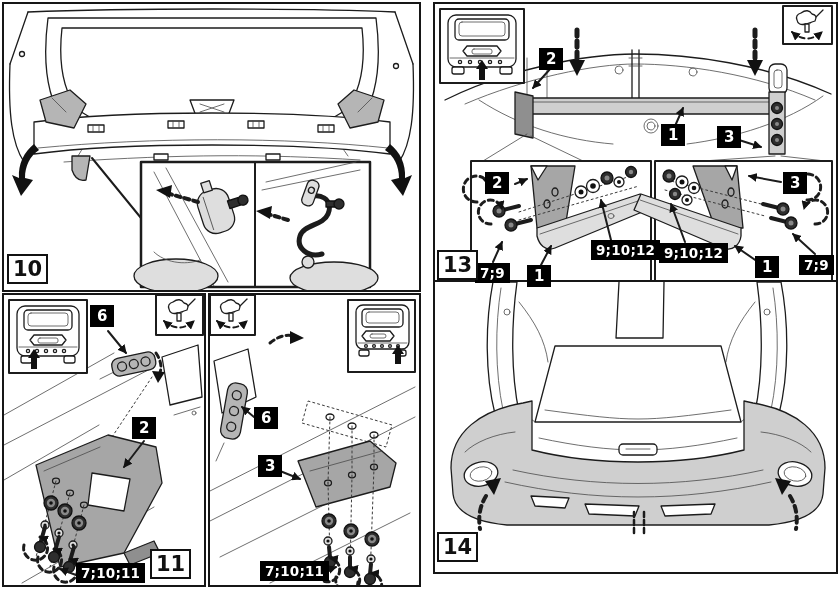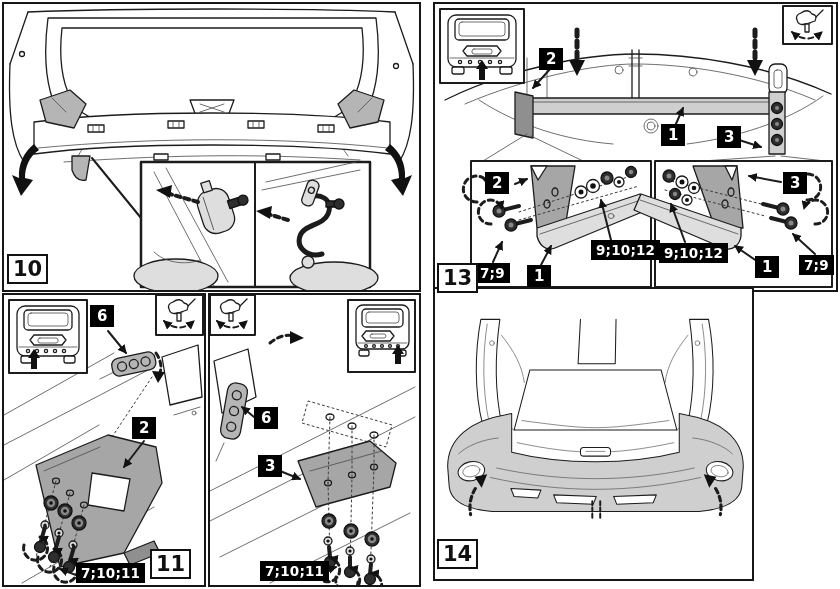--- a/index.html
+++ b/index.html
@@ -4,21 +4,21 @@
 <style>
   html,body{margin:0;padding:0;background:#fff;}
   .sheet{position:relative;width:840px;height:589px;background:var(--paper,#fff);
          font-family:"DejaVu Sans","Liberation Sans",sans-serif;overflow:hidden;}
   .panel{position:absolute;border:2px solid #161616;background:#fff;box-sizing:border-box;}
   .panel svg{position:absolute;left:0;top:0;width:100%;height:100%;}
   #p10{left:2px;top:2px;width:419px;height:290px;}
   #p11{left:2px;top:293px;width:204px;height:294px;}
   #p12{left:208px;top:293px;width:213px;height:294px;}
   #p13{left:433px;top:2px;width:405px;height:290px;}
-  #p14{left:433px;top:287px;width:321px;height:294px;}
+  #p14{left:433px;top:280px;width:405px;height:294px;}
   .callout{position:absolute;background:var(--label_bg,#000);color:var(--label_text,#fff);
            font-weight:bold;font-size:15px;line-height:1.2;padding:2px 7px;z-index:4;}
   .callout.multi{font-size:13.5px;padding:2px 5px;letter-spacing:0.2px;}
   .badge{position:absolute;background:var(--badge_bg,#fff);border:2px solid #111;color:#111;
          font-weight:bold;font-size:21px;line-height:1.15;padding:1px 4px;z-index:4;}
   
   svg *{stroke:#1c1c1c;stroke-width:1.3;fill:none;stroke-linejoin:round;stroke-linecap:round;}
   .thin{stroke-width:0.8;stroke:#4a4a4a;}
   .w2{stroke-width:2;} .w25{stroke-width:2.5;} .w3{stroke-width:3;} .w4{stroke-width:4;} .w5{stroke-width:5;}
   .fW{fill:#fff;} .fL{fill:#dedede;} .fM{fill:#b5b5b5;} .fG{fill:#a6a6a6;} .fDg{fill:#8f8f8f;}
@@ -489,21 +489,21 @@
     <div class="callout" style="left:226px;top:120px;">1</div>
     <div class="callout" style="left:282px;top:122px;">3</div>
     <div class="callout" style="left:50px;top:168px;">2</div>
     <div class="callout multi" style="left:40px;top:259px;">7;9</div>
     <div class="callout multi" style="left:156px;top:236px;">9;10;12</div>
     <div class="callout" style="left:92px;top:261px;">1</div>
     <div class="callout" style="left:348px;top:168px;">3</div>
     <div class="callout multi" style="left:224px;top:239px;">9;10;12</div>
     <div class="callout" style="left:320px;top:252px;">1</div>
     <div class="callout multi" style="left:364px;top:251px;">7;9</div>
-    <div class="badge" style="left:2px;top:259px;">13</div>
+    <div class="badge" style="left:2px;top:246px;">13</div>
   </div>
 
   <div class="panel" id="p14">
     <svg viewBox="0 0 401 290">
       <g>
         <path class="fW" d="M58,0 C50,42 50,92 60,132 L84,130 C76,92 76,44 82,0 Z"></path>
         <path class="thin" d="M66,6 C60,44 60,90 68,128"></path>
           <circle class="thin" cx="72" cy="30" r="3"></circle>
         <path class="fW" d="M346,0 C354,42 354,92 344,132 L320,130 C328,92 328,44 322,0 Z"></path>
         <path class="thin" d="M338,6 C344,44 344,90 336,128"></path>

